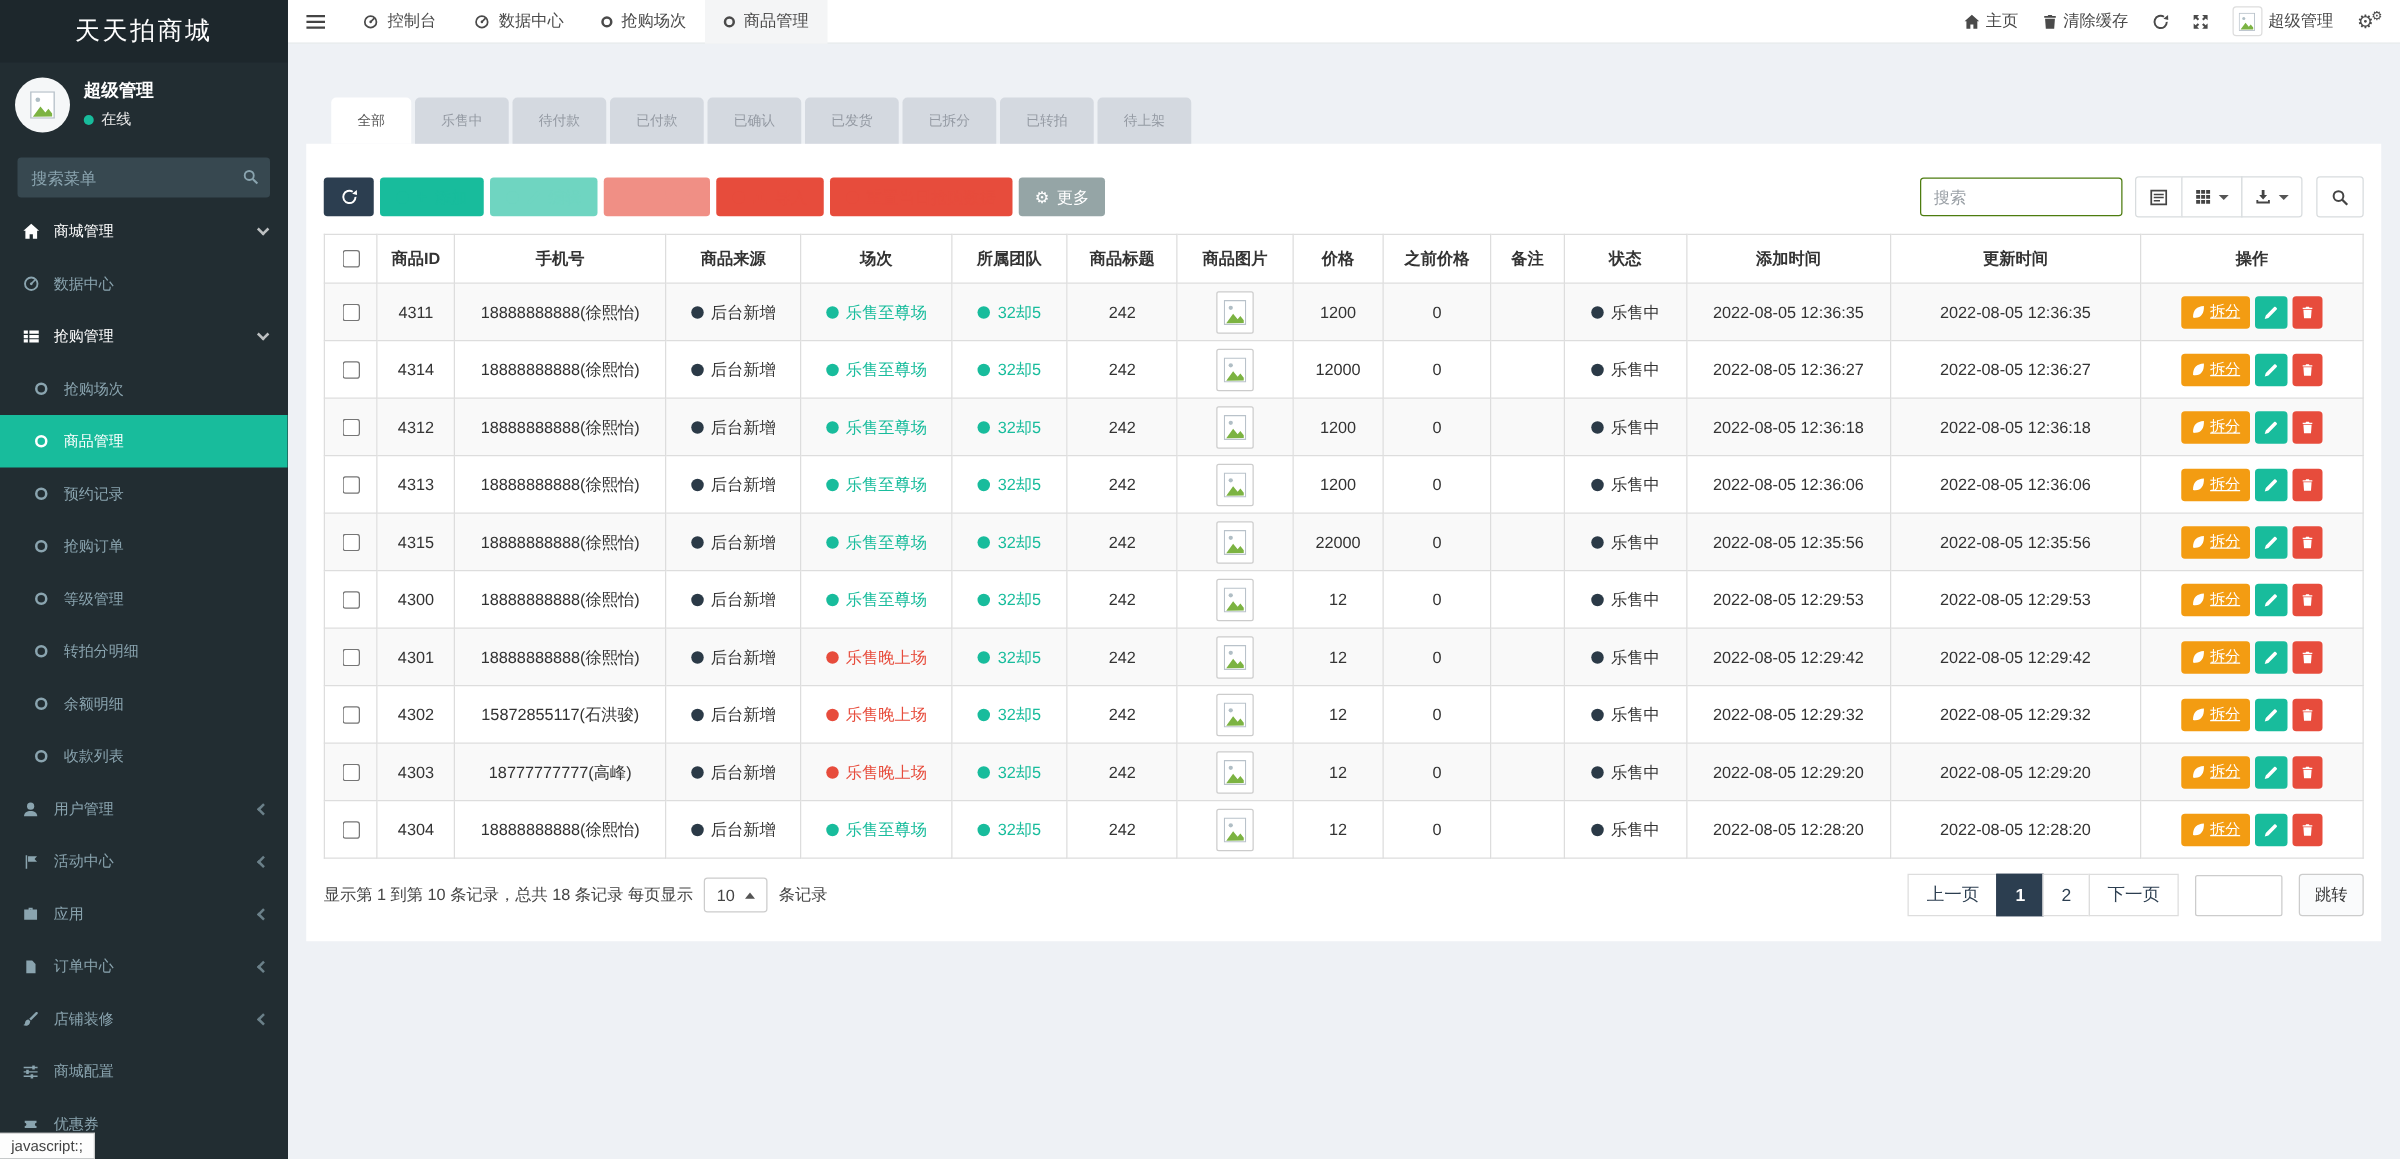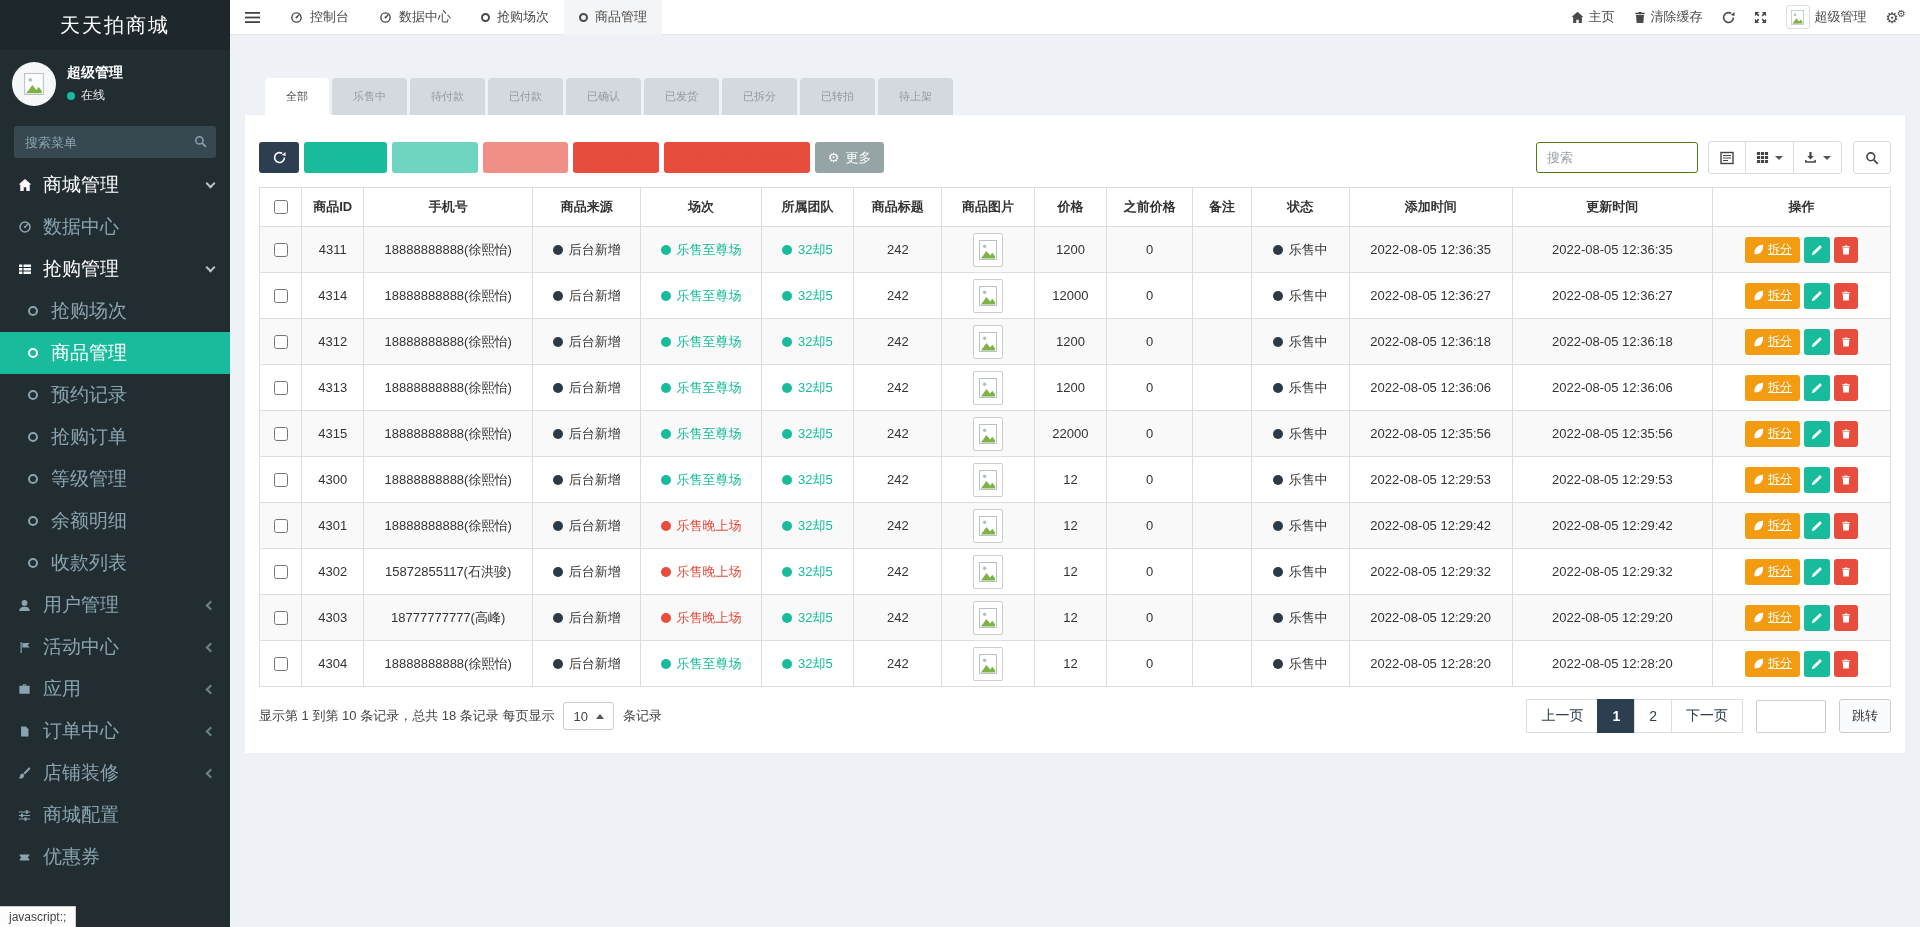--- a/index.html
+++ b/index.html
@@ -14,21 +14,21 @@
   .logo { height:50px; line-height:50px; text-align:center; color:#fff; font-size:20px; letter-spacing:2px; background:#1d272c; cursor:pointer; }
   .user-panel { display:flex; align-items:center; gap:11px; padding:12px 12px; }
   .avatar { width:44px; height:44px; border-radius:50%; background:#f5f7f8; display:flex; align-items:center; justify-content:center; overflow:hidden; flex:0 0 auto; }
   .uname { color:#fff; font-size:14px; font-weight:bold; margin-bottom:5px; }
   .ustatus { font-size:12px; color:#ececec; display:flex; align-items:center; gap:6px; }
   .dot-g { width:8px; height:8px; border-radius:50%; background:#18bc9c; display:inline-block; }
   .side-search { margin:8px 14px 4px; position:relative; }
   .side-search input { width:100%; height:32px; background:#374850; border:none; border-radius:3px; color:#fff; padding:0 30px 0 11px; font-size:13px; font-family:inherit; outline:none; }
   .side-search input::placeholder { color:#8aa4af; }
   .side-search .s-ico { position:absolute; right:9px; top:9px; color:#8aa4af; }
-  .menu { margin-top:6px; font-size:19px; }
+  .menu { margin-top:6px; font-size:12px; }
   .mi { height:42px; display:flex; align-items:center; gap:10px; padding:0 16px; color:#8aa4af; cursor:pointer; }
   .mi.bright { color:#fff; }
   .mi .micon { width:17px; display:flex; justify-content:center; align-items:center; flex:0 0 auto; }
   .mi.sub { padding-left:24px; }
   .mi.active { background:#18bc9c; color:#fff; }
   .ring { width:10px; height:10px; border:2px solid currentColor; border-radius:50%; display:inline-block; }
   .chev { width:7px; height:7px; border-left:2px solid currentColor; border-bottom:2px solid currentColor; display:inline-block; margin-left:auto; opacity:.7; }
   .chev.down { transform:rotate(-45deg); margin-top:-3px; }
   .chev.left { transform:rotate(45deg); }
   
@@ -183,20 +183,26 @@
     <div class="mi sub">
         <span class="micon">
           <i class="ring"></i>
         </span>
         <span>等级管理</span>
       </div>
     <div class="mi sub">
         <span class="micon">
           <i class="ring"></i>
         </span>
+        <span>转拍分明细</span>
+      </div>
+    <div class="mi sub">
+        <span class="micon">
+          <i class="ring"></i>
+        </span>
         <span>余额明细</span>
       </div>
     <div class="mi sub">
         <span class="micon">
           <i class="ring"></i>
         </span>
         <span>收款列表</span>
       </div>
     <div class="mi">
         <span class="micon">

